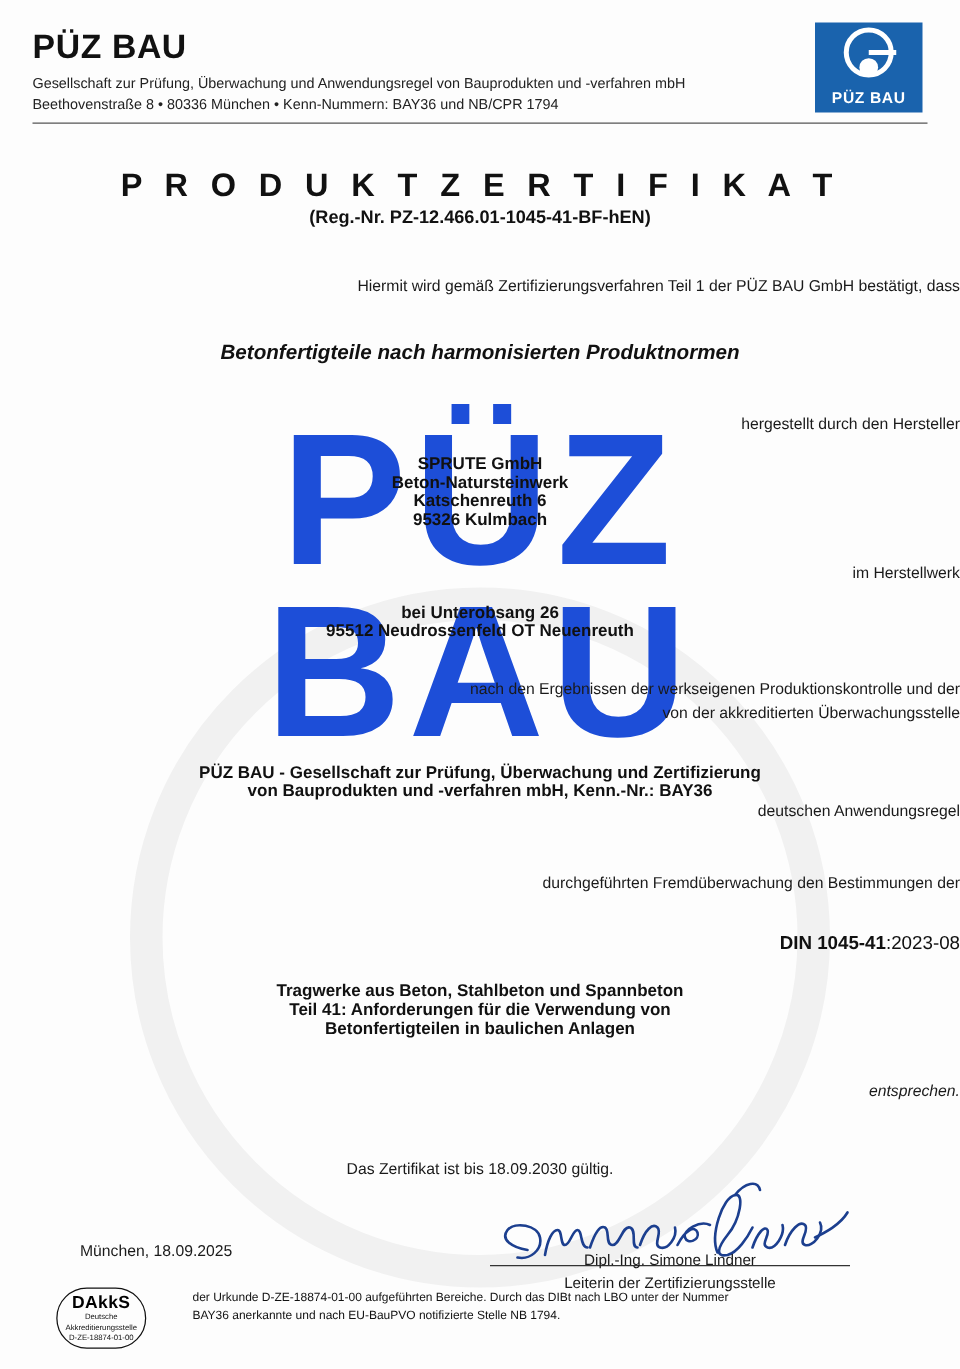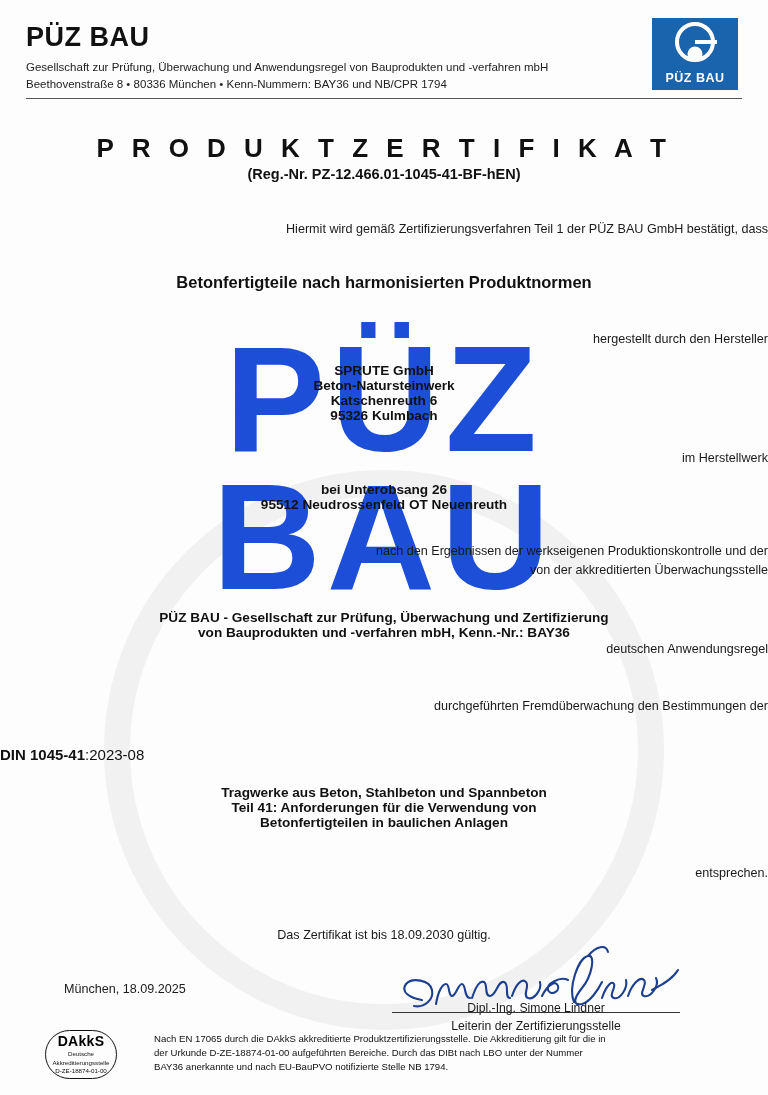--- a/index.html
+++ b/index.html
@@ -153,28 +153,28 @@
     font-weight: bold;
     color: #111;
   }
   .mid-bold {
     text-align: center;
     font-size: 13.6px;
     font-weight: bold;
     color: #111;
   }
   .norm-line {
-    text-align: left;
+    text-align: right;
     font-size: 15px;
     color: #111;
   }
   .norm-line b { font-weight: bold; }
 
   .mt-38 { margin-top: 38px; }
-  .mt-34 { margin-top: 34px; }
+  .mt-34 { margin-top: 34px; font-style: italic; }
   .mt-30 { margin-top: 30px; }
   .mt-26 { margin-top: 26px; }
   .mt-22 { margin-top: 22px; }
   .mt-18 { margin-top: 30px; }
   .mt-14 { margin-top: 14px; }
 
   
   .validity {
     text-align: center;
     font-size: 12.6px;
@@ -202,21 +202,21 @@
     left: 392px;
     top: 54px;
     width: 288px;
     text-align: center;
     font-size: 12.2px;
     line-height: 1.45;
   }
   .city-date {
     position: absolute;
     left: 64px;
-    top: 36px;
+    top: 48px;
     font-size: 12.6px;
   }
 
   
   .footer {
     position: absolute;
     left: 0;
     right: 0;
     bottom: 16px;
     padding: 0 26px;
@@ -347,19 +347,18 @@
   <div class="footer">
     <div class="dakks">
       <div class="dakks-badge">
         <div class="dakks-name">DAkkS</div>
         <div class="dakks-sub">Deutsche</div>
         <div class="dakks-sub">Akkreditierungsstelle</div>
         <div class="dakks-sub">D-ZE-18874-01-00</div>
       </div>
     </div>
     <div class="footer-text">
-      <div>Nach EN 17065 durch die DAkkS akkreditierte Produktzertifizierungsstelle. Die Akkreditierung gilt für die in</div>
       <div>der Urkunde D-ZE-18874-01-00 aufgeführten Bereiche. Durch das DIBt nach LBO unter der Nummer</div>
       <div>BAY36 anerkannte und nach EU-BauPVO notifizierte Stelle NB 1794.</div>
     </div>
   </div>
 
 </div>
 
 </body></html>

